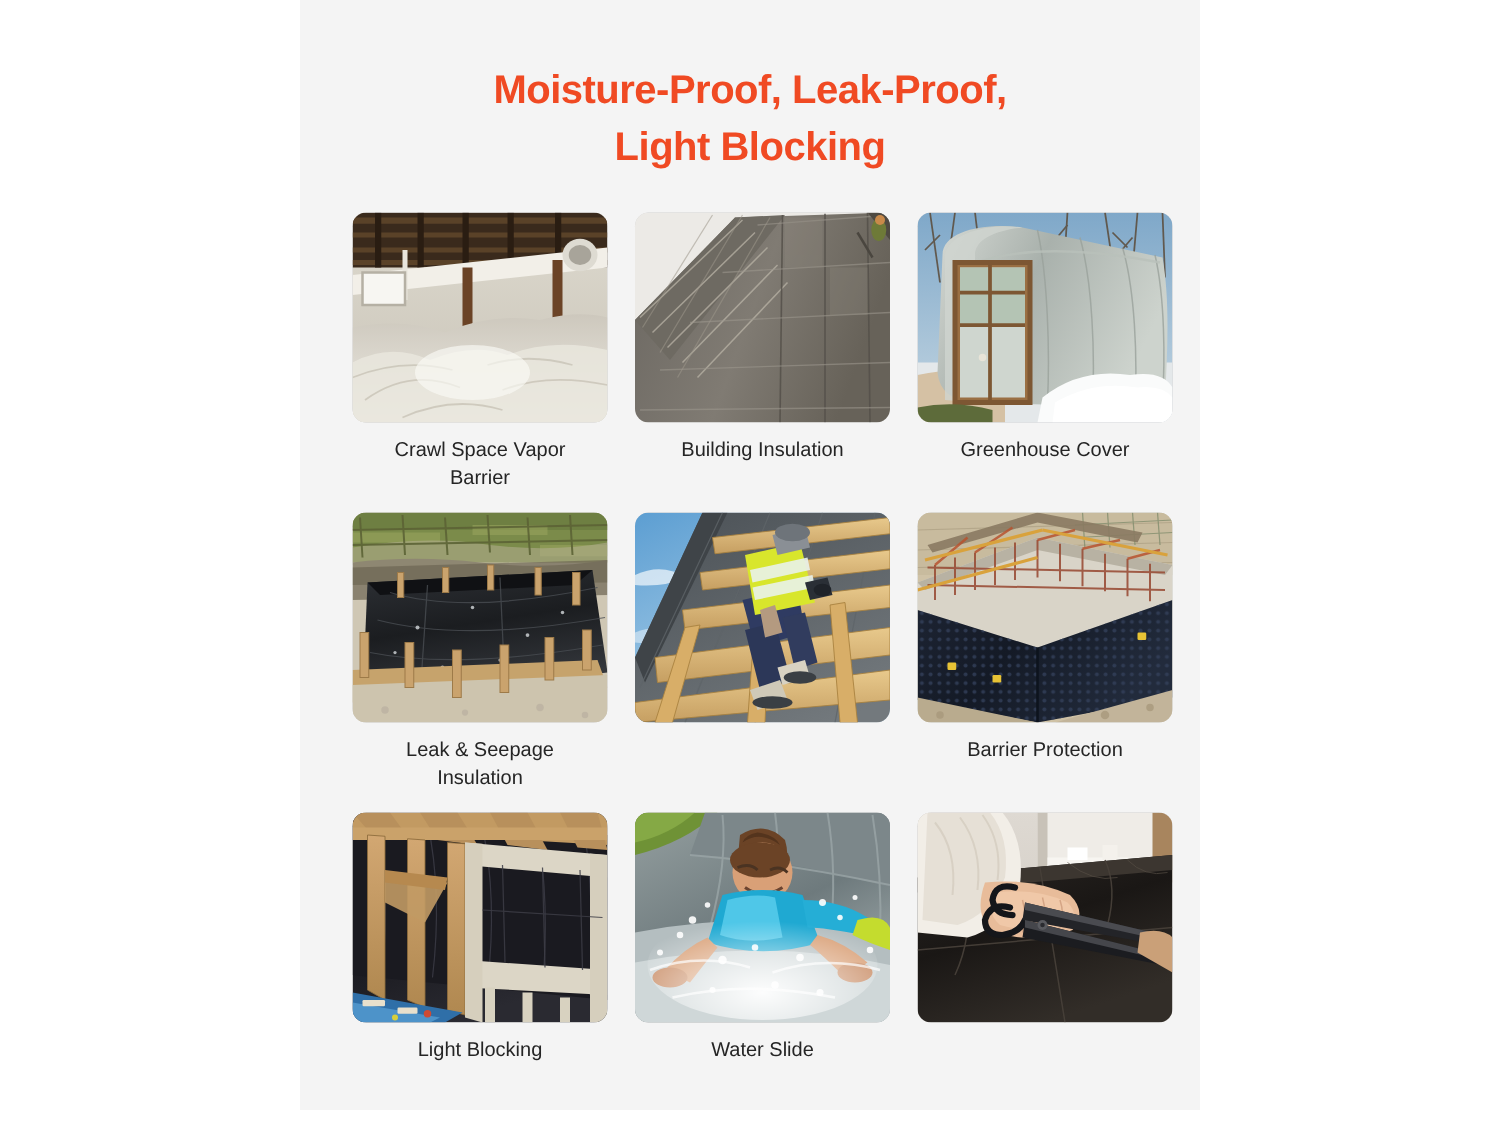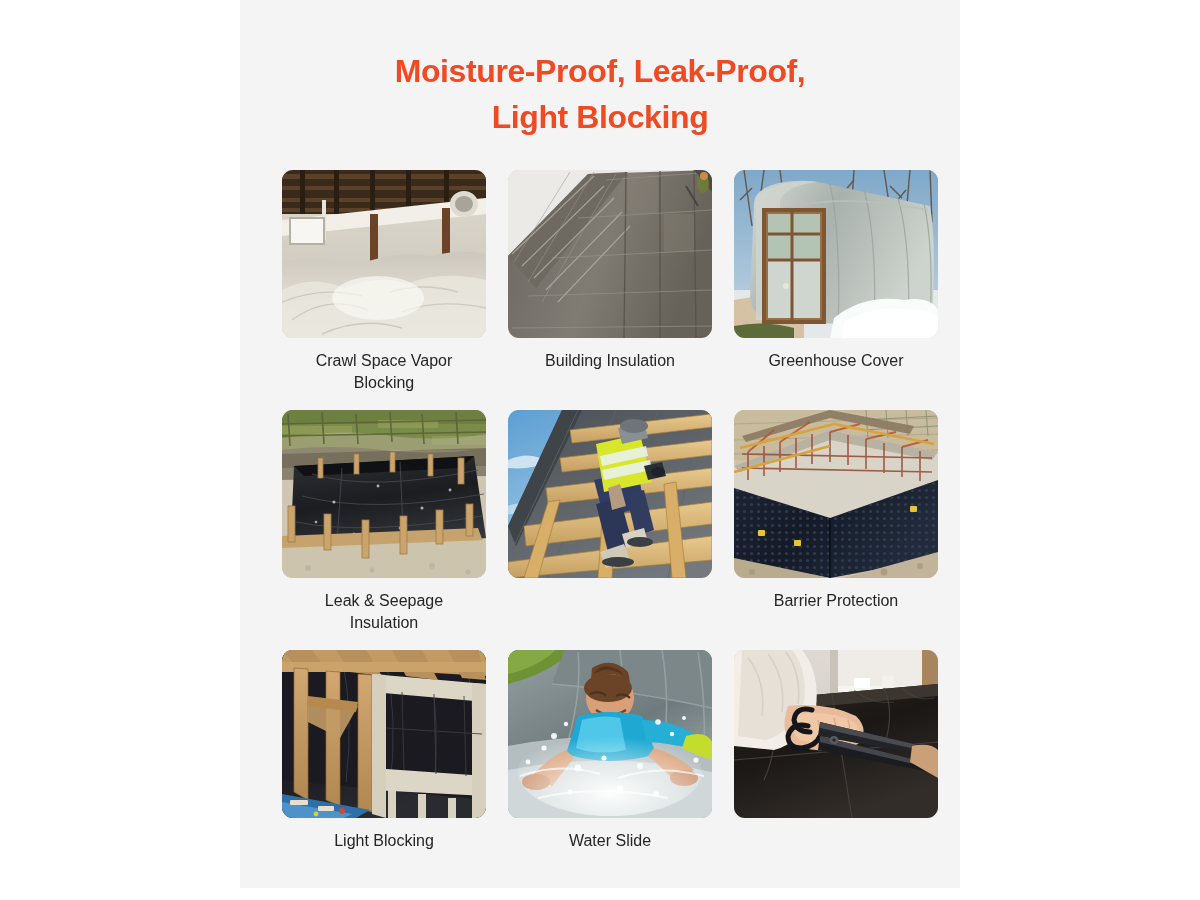--- a/index.html
+++ b/index.html
@@ -134,21 +134,21 @@
                 <path d="M0 132 Q40 116 80 126"></path>
               <path d="M108 122 Q140 112 176 122"></path>
                 <path d="M120 142 Q156 128 204 138"></path>
               <path d="M40 164 Q80 146 120 158"></path>
             </g>
             <ellipse cx="96" cy="128" rx="46" ry="22" fill="#fbfaf6" opacity="0.65"></ellipse>
           </svg>
         </div>
         <div class="caption">
           <span>Crawl Space Vapor</span>
-          <span class="c2">Blocking</span>
+          <span class="c2">Barrier</span>
         </div>
       </div>
 
       <div class="cell">
         <div class="thumb">
           <svg viewBox="0 0 204 168" preserveAspectRatio="none">
             <defs>
               <linearGradient id="g2m" x1="0" y1="0" x2="1" y2="0.3">
                 <stop offset="0" stop-color="#6b6761"></stop>
                   <stop offset="0.55" stop-color="#807b73"></stop>

